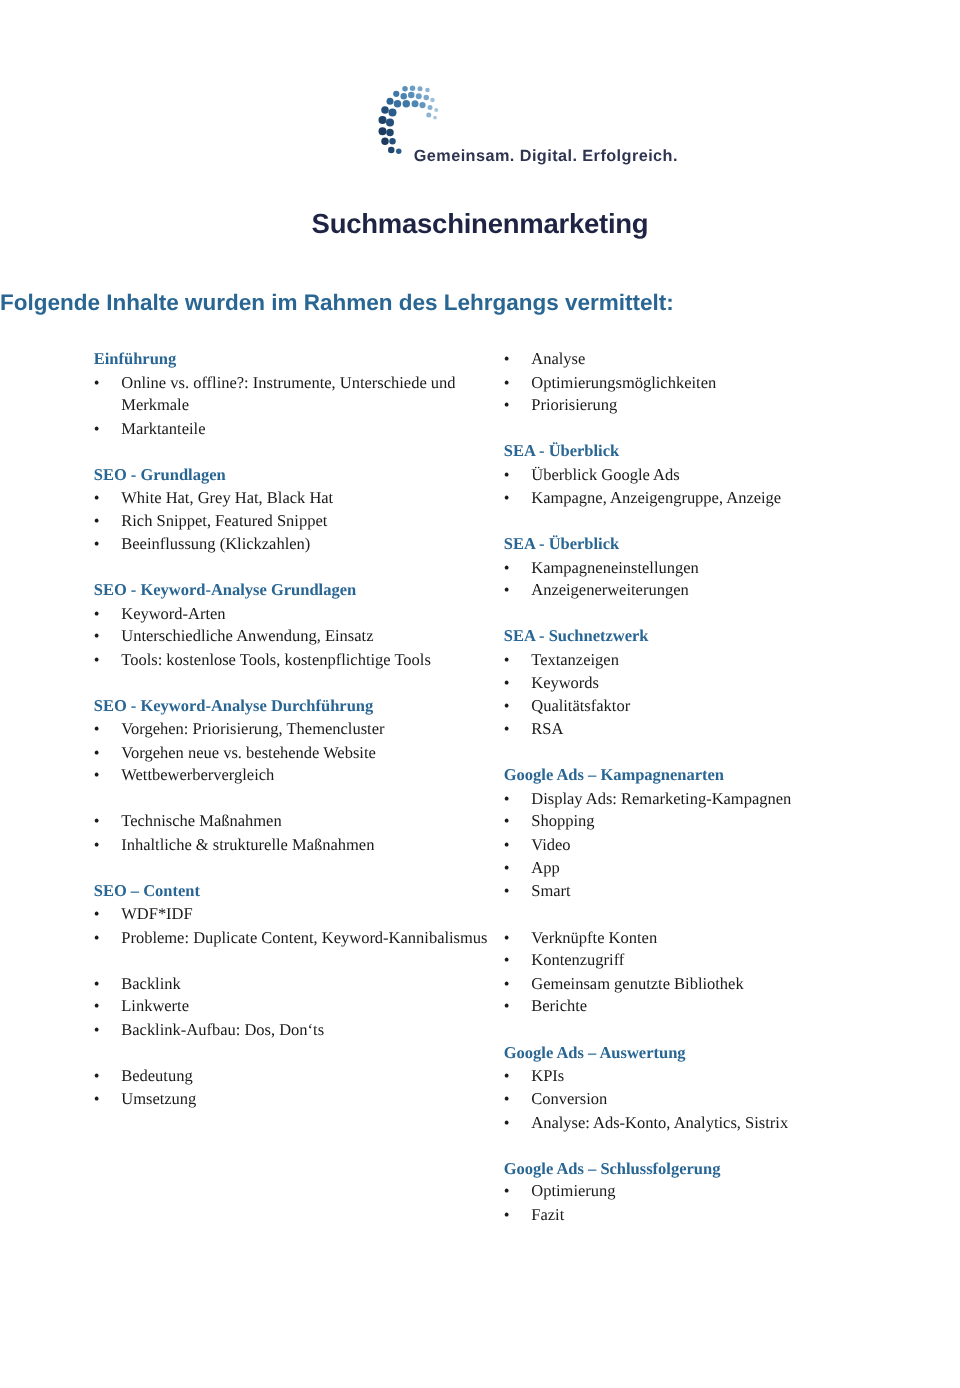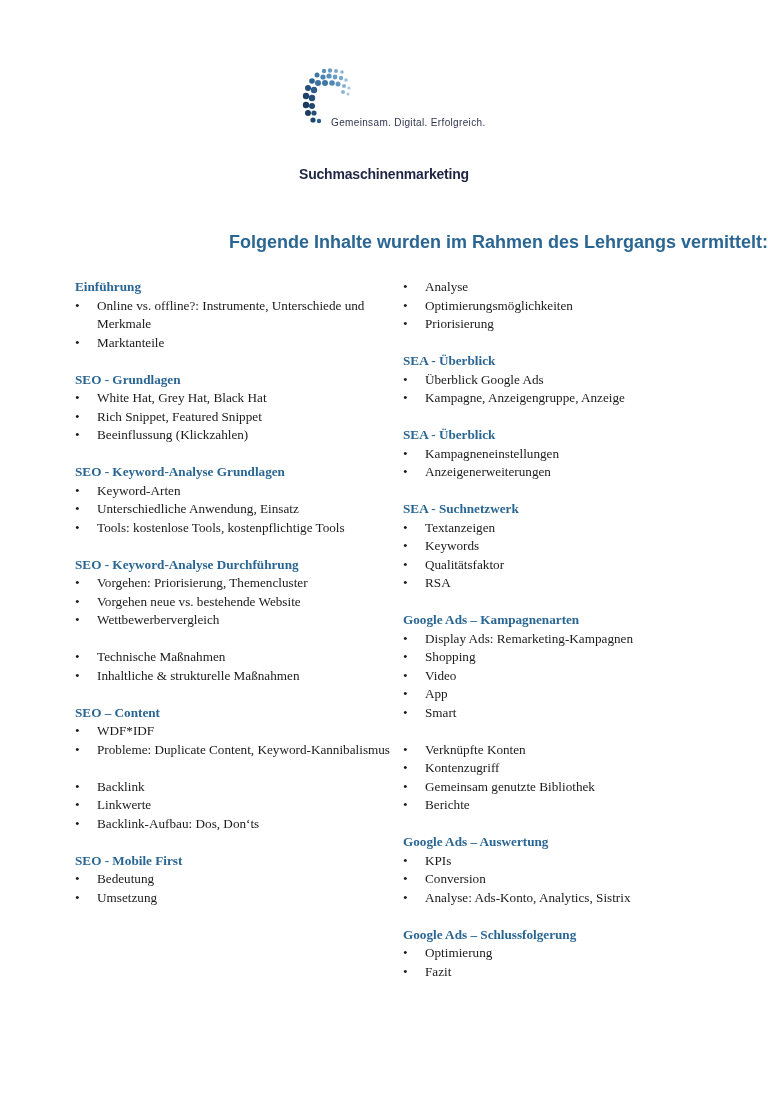--- a/index.html
+++ b/index.html
@@ -1,23 +1,23 @@
 <!DOCTYPE html>
 <html><head>
 <meta charset="utf-8">
 <style>
   html, body { margin: 0; padding: 0; background: #ffffff; }
   body { width: 768px; height: 1110px; position: relative; font-family: "Liberation Sans", "DejaVu Sans", sans-serif; color: #1a1a1a; overflow: hidden; }
   .logo { position: absolute; left: 300px; top: 66px; width: 180px; height: 64px; }
   .logo-mark { position: absolute; left: 0; top: 0; width: 56px; height: 62px; }
   .logo-word { position: absolute; left: 30px; top: 19px; font-size: 24px; font-weight: 700; color: #2a6693; letter-spacing: 0.2px; white-space: nowrap; }
   .logo-word sup { font-size: 11px; vertical-align: top; position: relative; top: 2px; margin-left: 1px; }
-  .logo-tag { position: absolute; left: 31px; top: 51px; font-size: 10px; font-weight: 400; color: #2f3550; letter-spacing: 0.35px; white-space: nowrap; }
-  .title { position: absolute; left: 0; width: 768px; top: 166px; text-align: center; font-size: 14px; font-weight: 700; color: #1f2444; letter-spacing: -0.2px; }
-  .subtitle { position: absolute; left: 0; width: 768px; top: 232px; text-align: right; font-size: 18px; font-weight: 700; color: #2a6693; }
+  .logo-tag { position: absolute; left: 31px; top: 51px; font-size: 13px; font-weight: 700; color: #2f3550; letter-spacing: 0.35px; white-space: nowrap; }
+  .title { position: absolute; left: 0; width: 768px; top: 166px; text-align: center; font-size: 22px; font-weight: 700; color: #1f2444; letter-spacing: -0.2px; }
+  .subtitle { position: absolute; left: 0; width: 768px; top: 232px; text-align: left; font-size: 18px; font-weight: 700; color: #2a6693; }
   .col { position: absolute; top: 278px; }
   .col-left { left: 75px; width: 315px; }
   .col-right { left: 403px; width: 300px; }
   .section { margin: 0 0 18.5px 0; font-family: Liberation Serif, serif; }
   .section h3 { margin: 0; font-size: 13.2px; font-weight: 700; color: #2a6693; line-height: 18.5px; }
   .section ul { list-style: none; margin: 0; padding: 0; }
   .section li { position: relative; padding-left: 22px; font-size: 13.2px; line-height: 18.5px; color: #1a1a1a; }
   .section li .bullet { position: absolute; left: 0; top: 0; width: 12px; }
 </style>
 </head>
@@ -109,21 +109,20 @@
       </ul>
     </div>
     <div class="section">
       <ul>
         <li><span class="bullet">•</span><span>Backlink</span></li>
         <li><span class="bullet">•</span><span>Linkwerte</span></li>
         <li><span class="bullet">•</span><span>Backlink-Aufbau: Dos, Don‘ts</span></li>
       </ul>
     </div>
     <div class="section">
-      <h3>SEO - Mobile First</h3>
       <ul>
         <li><span class="bullet">•</span><span>Bedeutung</span></li>
         <li><span class="bullet">•</span><span>Umsetzung</span></li>
       </ul>
     </div>
   </div>
 <div class="col col-right" id="col-right">
     <div class="section">
       <ul>
         <li><span class="bullet">•</span><span>Analyse</span></li>

